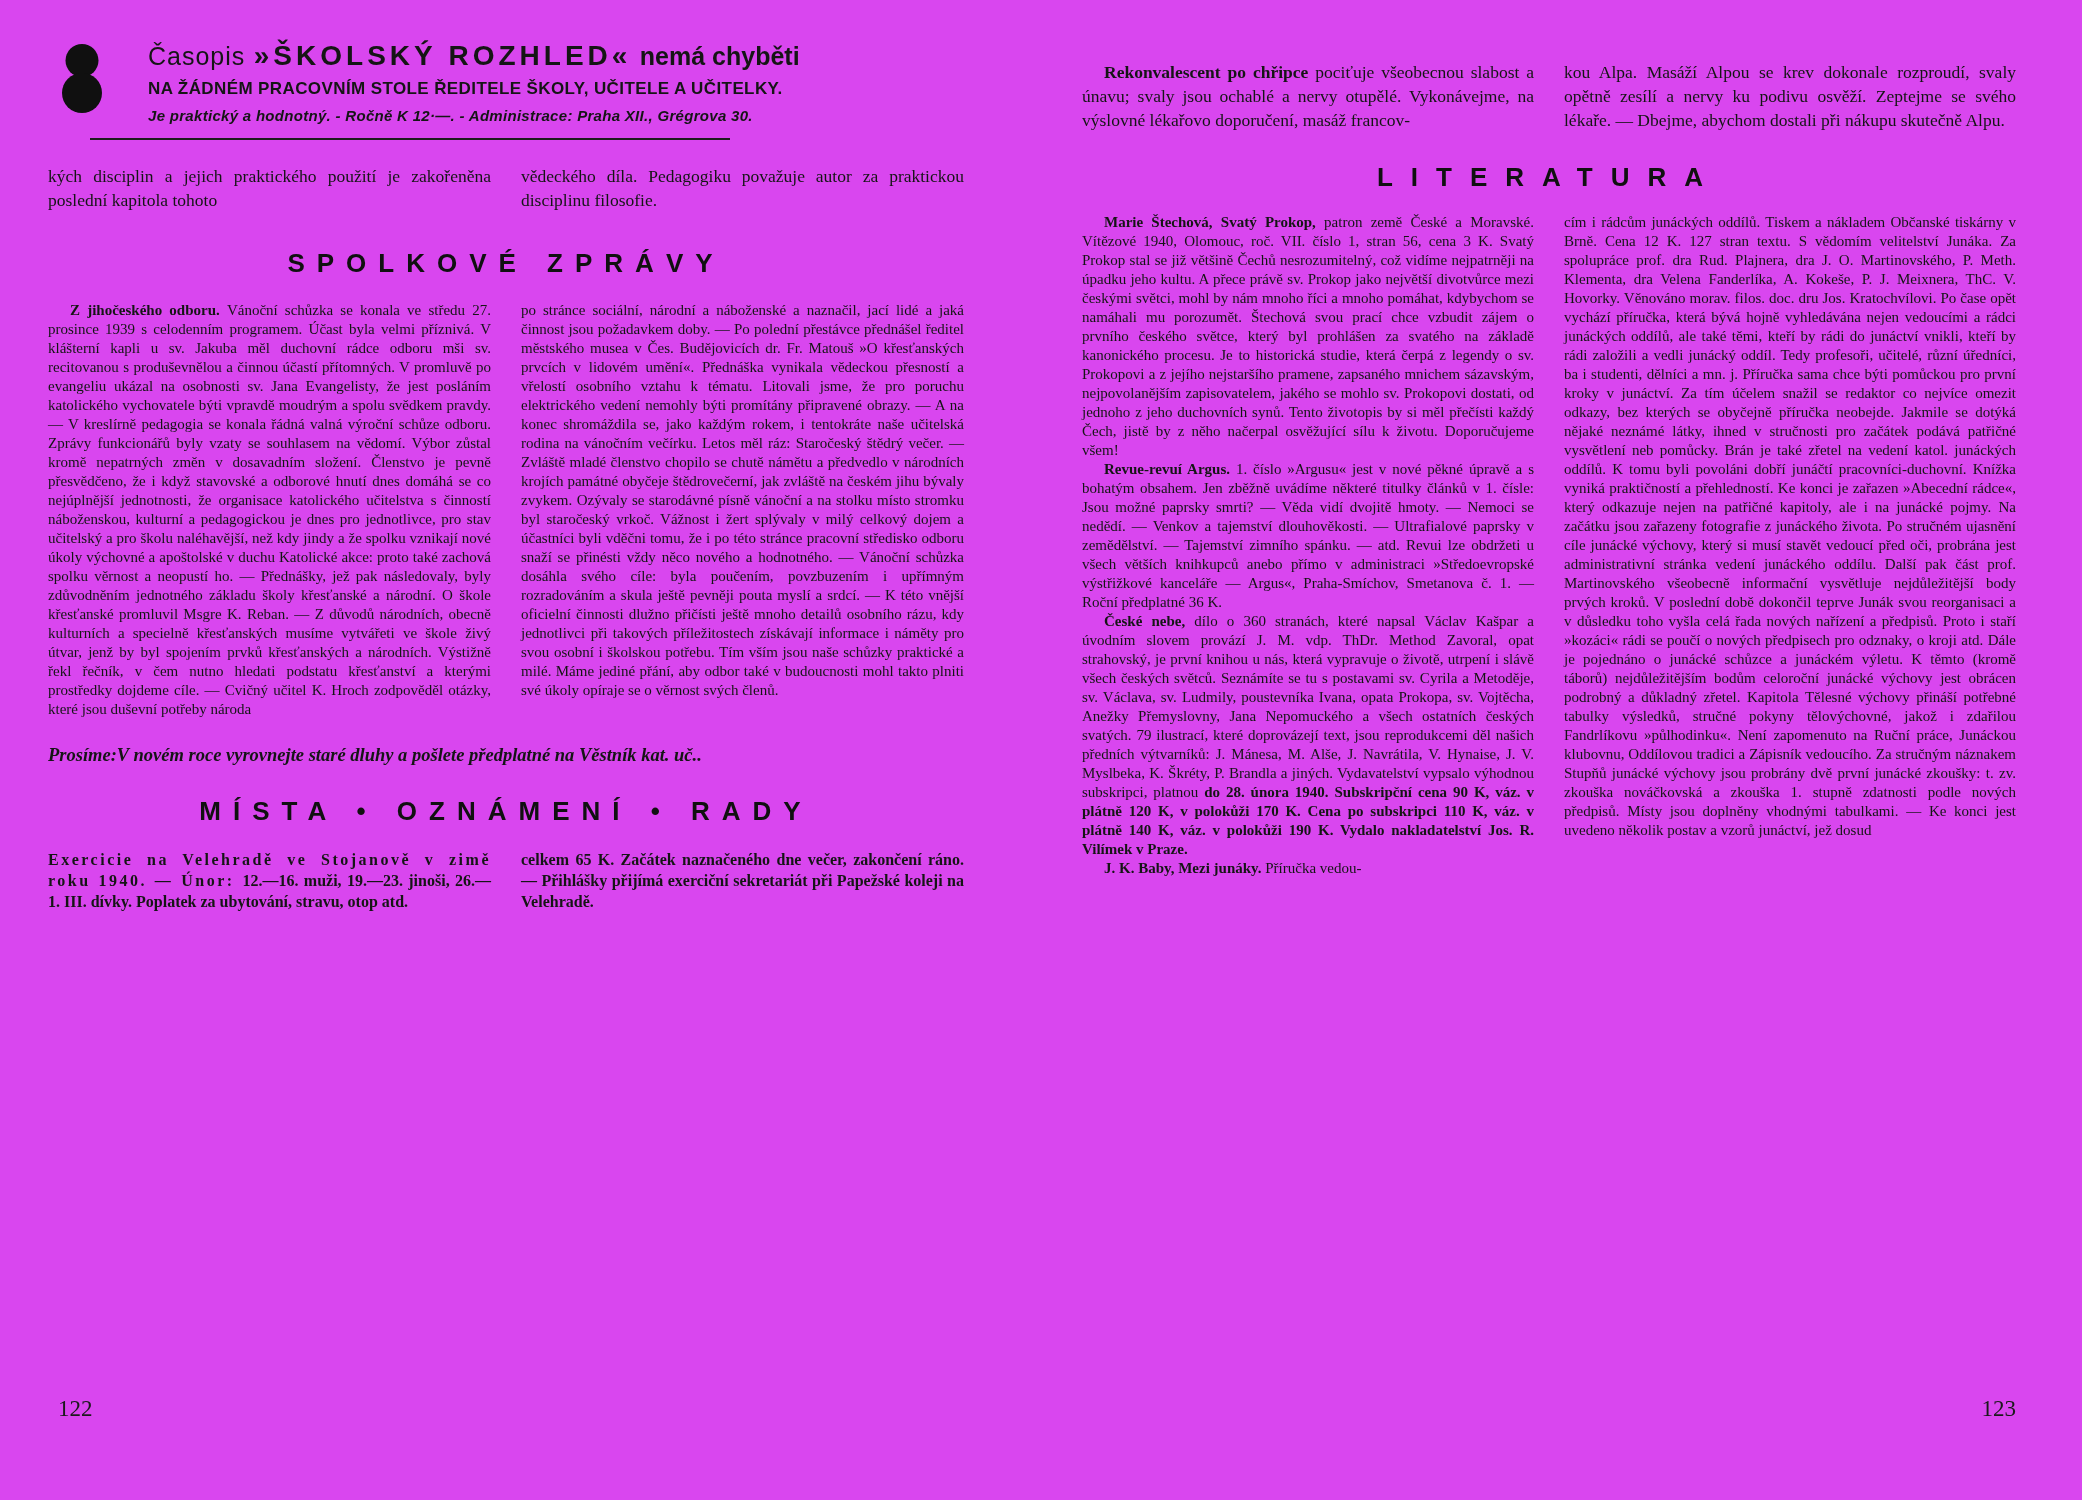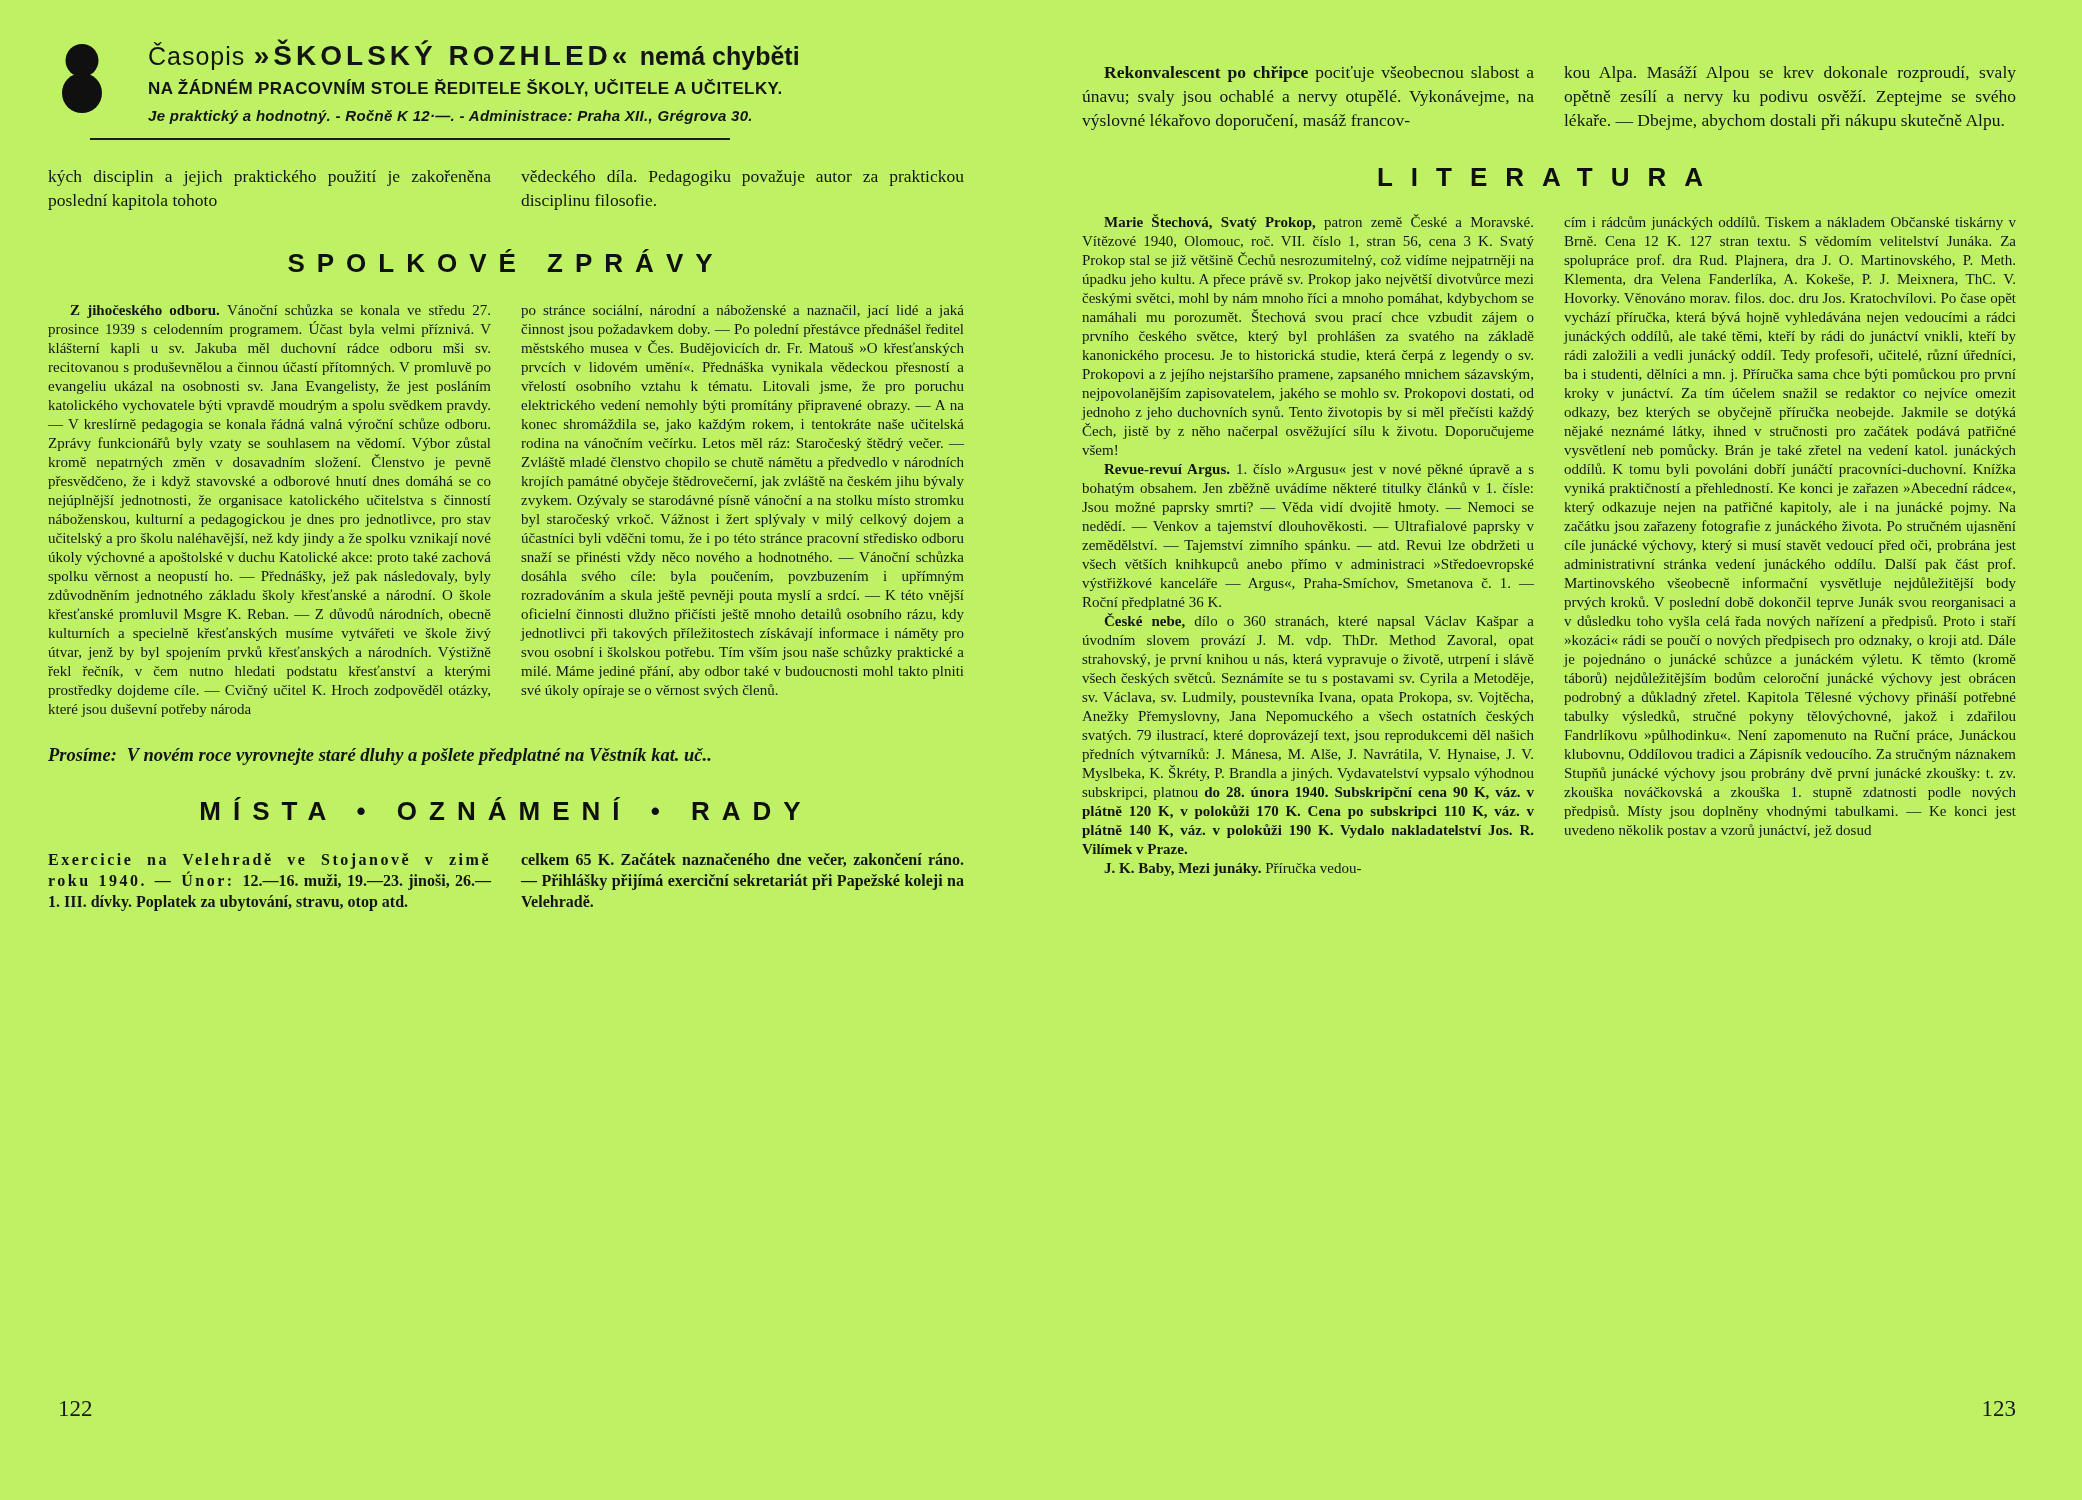--- a/index.html
+++ b/index.html
@@ -1,18 +1,18 @@
 <!DOCTYPE html>
 <html><head>
 <meta charset="utf-8">
 <style>
   html,body{margin:0;padding:0;background:#e9e8e3;}
   .canvas{
     position:relative;width:2082px;height:1500px;overflow:hidden;
-    background:#bef264;color:#151515;
+    background:#d946ef;color:#151515;
     font-family:"Liberation Serif", serif;
   }
   .page{position:absolute;}
   .page.left{left:48px;top:40px;width:916px;}
   .page.right{left:1082px;top:36px;width:934px;}
 
   
   .ad{display:flex;align-items:center;gap:42px;margin-left:10px;width:700px;}
   .ad-logo{position:relative;width:48px;height:80px;flex:0 0 auto;}
   .ad-logo .dot{position:absolute;left:50%;transform:translateX(-50%);background:#101010;border-radius:50%;}
@@ -42,21 +42,21 @@
     font-size:26px;letter-spacing:12px;text-align:center;
     margin:36px 0 22px 0;color:#101010;
   }
   .sec-title.lit{letter-spacing:18px;margin:30px 0 20px 0;}
   .sec-title.mista{margin-top:30px;}
 
   .notice{
     margin-top:26px;font-style:italic;font-weight:bold;
     font-size:18.5px;white-space:nowrap;
   }
-  .notice .notice-lead{margin-right:10px;}
+  .notice .notice-lead{}
 
   .mista-cols{margin-top:0;}
   .mista-cols .col{font-weight:bold;font-size:16px;line-height:21px;}
   .mista-cols .col-left .lead{letter-spacing:2.5px;}
 
   .pagenum{
     position:absolute;top:1396px;font-size:23px;color:#1a1a1a;
     font-family:"Liberation Serif", serif;
   }
   .pn-left{left:58px;}

